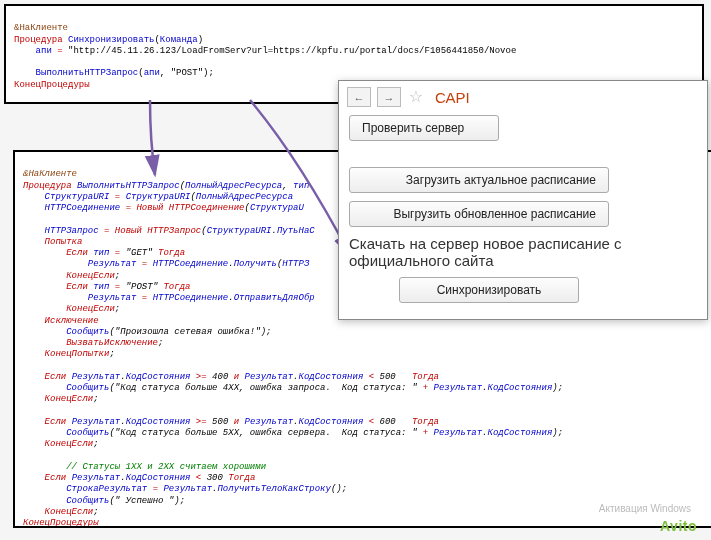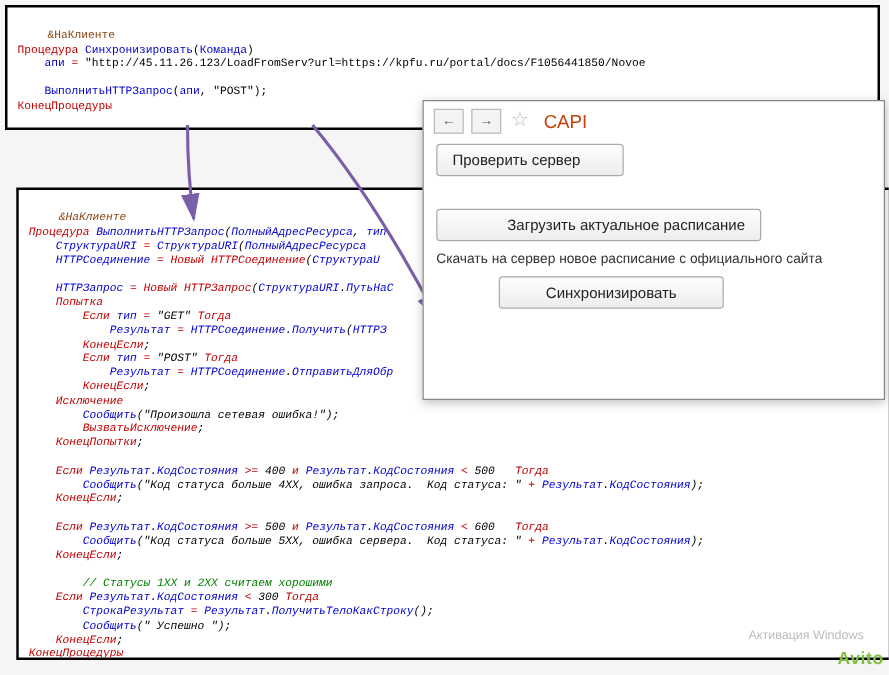--- a/index.html
+++ b/index.html
@@ -78,43 +78,43 @@
     color: #222;
     margin-bottom: 8px;
     cursor: pointer;
     text-align: left;
   }
   .btn.wide { width: 260px; text-align: right; }
   .btn.small { width: 150px; }
   .btn.mid { width: 180px; margin-left: 50px; text-align: center; }
   .gap { height: 18px; }
   .hint {
-    font-size: 11px;
+    font-size: 15px;
     color: #333;
     margin-bottom: 8px;
   }
   .watermark1 {
     position: absolute;
     right: 20px;
     bottom: 26px;
     color: rgba(120,120,120,0.5);
     font-size: 10px;
   }
   .watermark2 {
     position: absolute;
-    right: 4px;
+    right: 14px;
     bottom: 6px;
     font-size: 14px;
     color: #7fbf3f;
     font-weight: bold;
     letter-spacing: 0.5px;
   }
   
   .kw-red { color: #c00000; }
-  .kw-brown { color: #8b4513; margin-left: 24px; }
+  .kw-brown { color: #8b4513; }
   .str { color: #000; }
   .num { color: #000; }
   .comment { color: #008000; }
   .type { color: #c00000; }
   .ident { color: #0000cc; }
   svg.arrows {
     position: absolute;
     left: 0; top: 0;
     width: 711px;
     height: 540px;
@@ -173,20 +173,21 @@
   <div class="dialog-top">
     <div class="navbtn">←</div>
     <div class="navbtn">→</div>
     <div class="star">☆</div>
     <div class="dialog-title">САРІ</div>
   </div>
   <div class="dialog-body">
     <div class="btn small">Проверить сервер</div>
     <div class="gap"></div>
     <div class="btn wide">Загрузить актуальное расписание</div>
+    <div class="btn wide">Выгрузить обновленное расписание</div>
     <div class="hint">Скачать на сервер новое расписание с официального сайта</div>
     <div class="btn mid">Синхронизировать</div>
   </div>
 </div>
 
 <svg class="arrows">
   <defs>
     <marker id="ah" markerWidth="10" markerHeight="10" refX="8" refY="3" orient="auto">
       <path d="M0,0 L0,6 L9,3 z" fill="#7a5fa8"></path>
     </marker>

